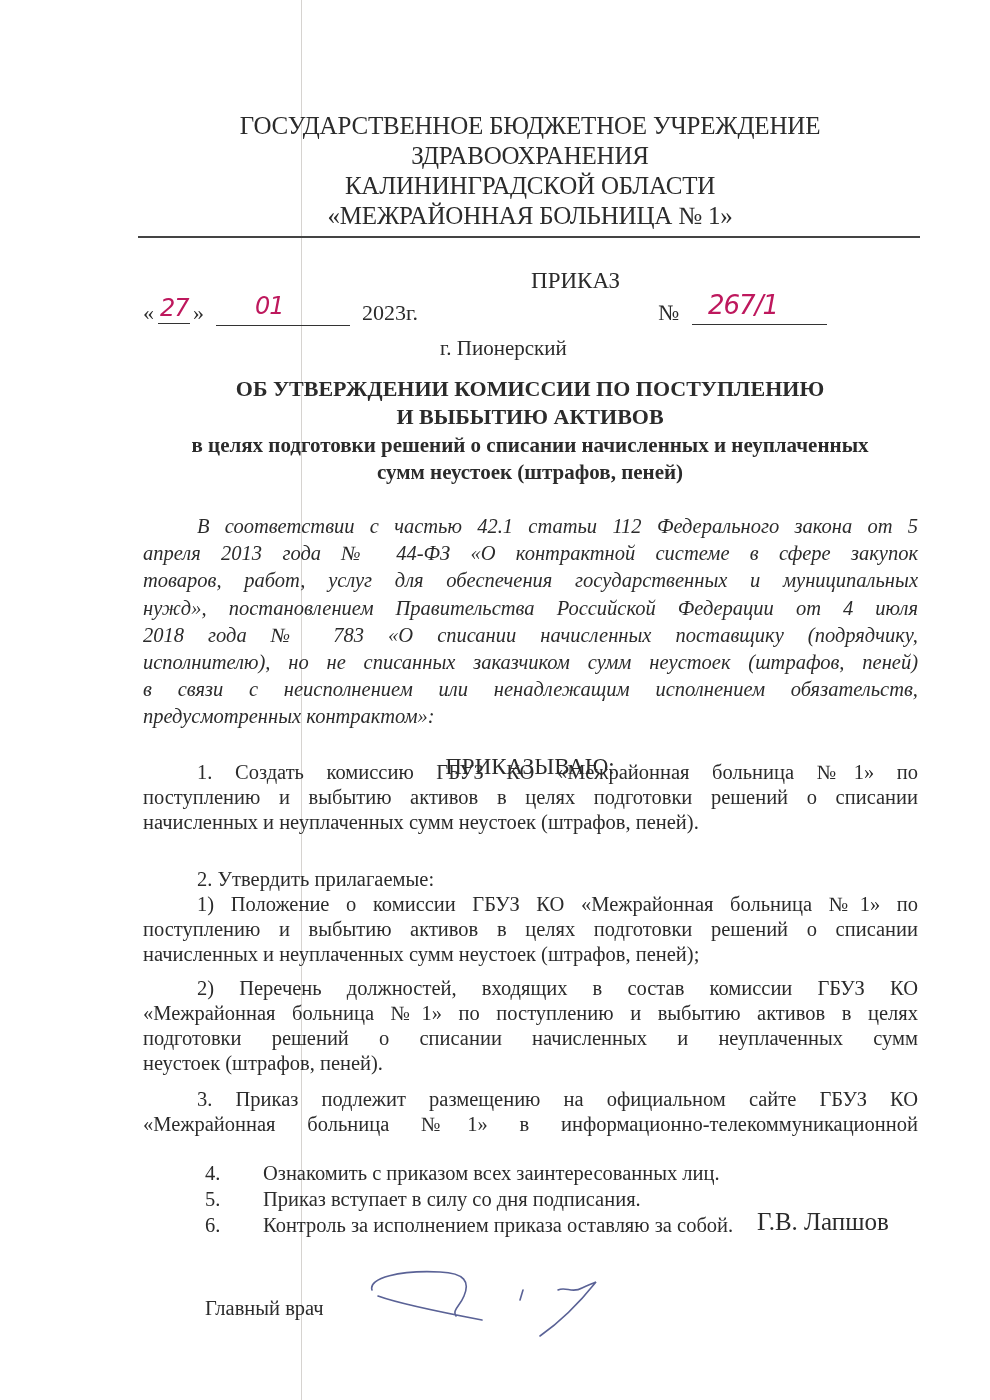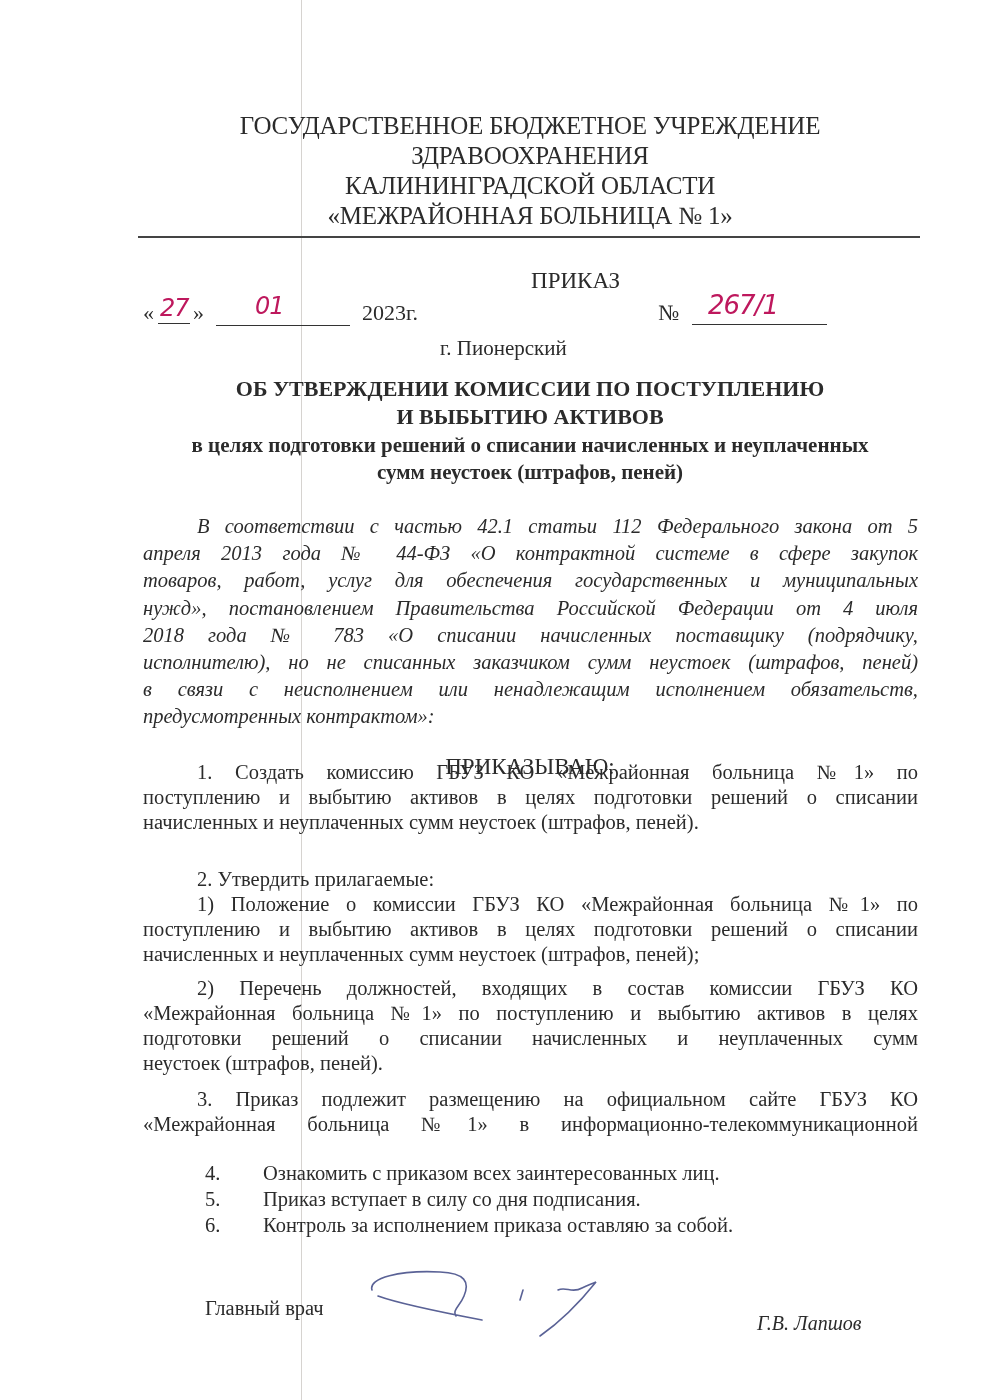--- a/index.html
+++ b/index.html
@@ -37,21 +37,21 @@
   .body-text { left: 143px; width: 775px; font-size: 20.5px; line-height: 25px; }
   .body-text .ln { display: block; white-space: nowrap; text-align: justify; text-align-last: justify; }
   .body-text .ln.last { text-align-last: left; }
   .body-text .indent { padding-left: 54px; }
   .num-item { left: 143px; width: 775px; font-size: 20.5px; }
   .num-item .n { position: absolute; left: 62px; }
   .num-item .t { position: absolute; left: 120px; white-space: nowrap; }
 
   
   .sig-role { left: 205px; top: 1297px; font-size: 20.5px; }
-  .sig-name { left: 757px; top: 1312px; font-size: 20px; font-style: italic; }
+  .sig-name { left: 757px; top: 1208px; font-size: 25px; }
   .sig-svg { left: 360px; top: 1268px; }
 </style>
 </head>
 <body>
 
 <div class="fold-line"></div>
 
 <div class="abs org">
   <div>ГОСУДАРСТВЕННОЕ БЮДЖЕТНОЕ УЧРЕЖДЕНИЕ</div>
   <div>ЗДРАВООХРАНЕНИЯ</div>

